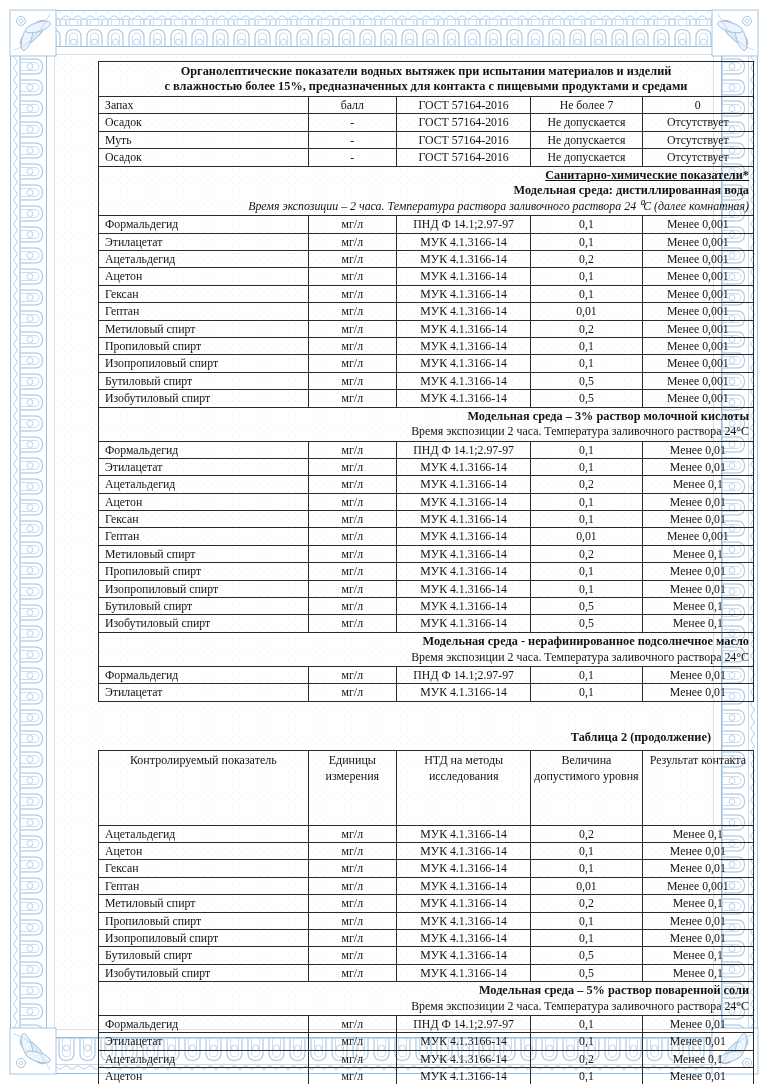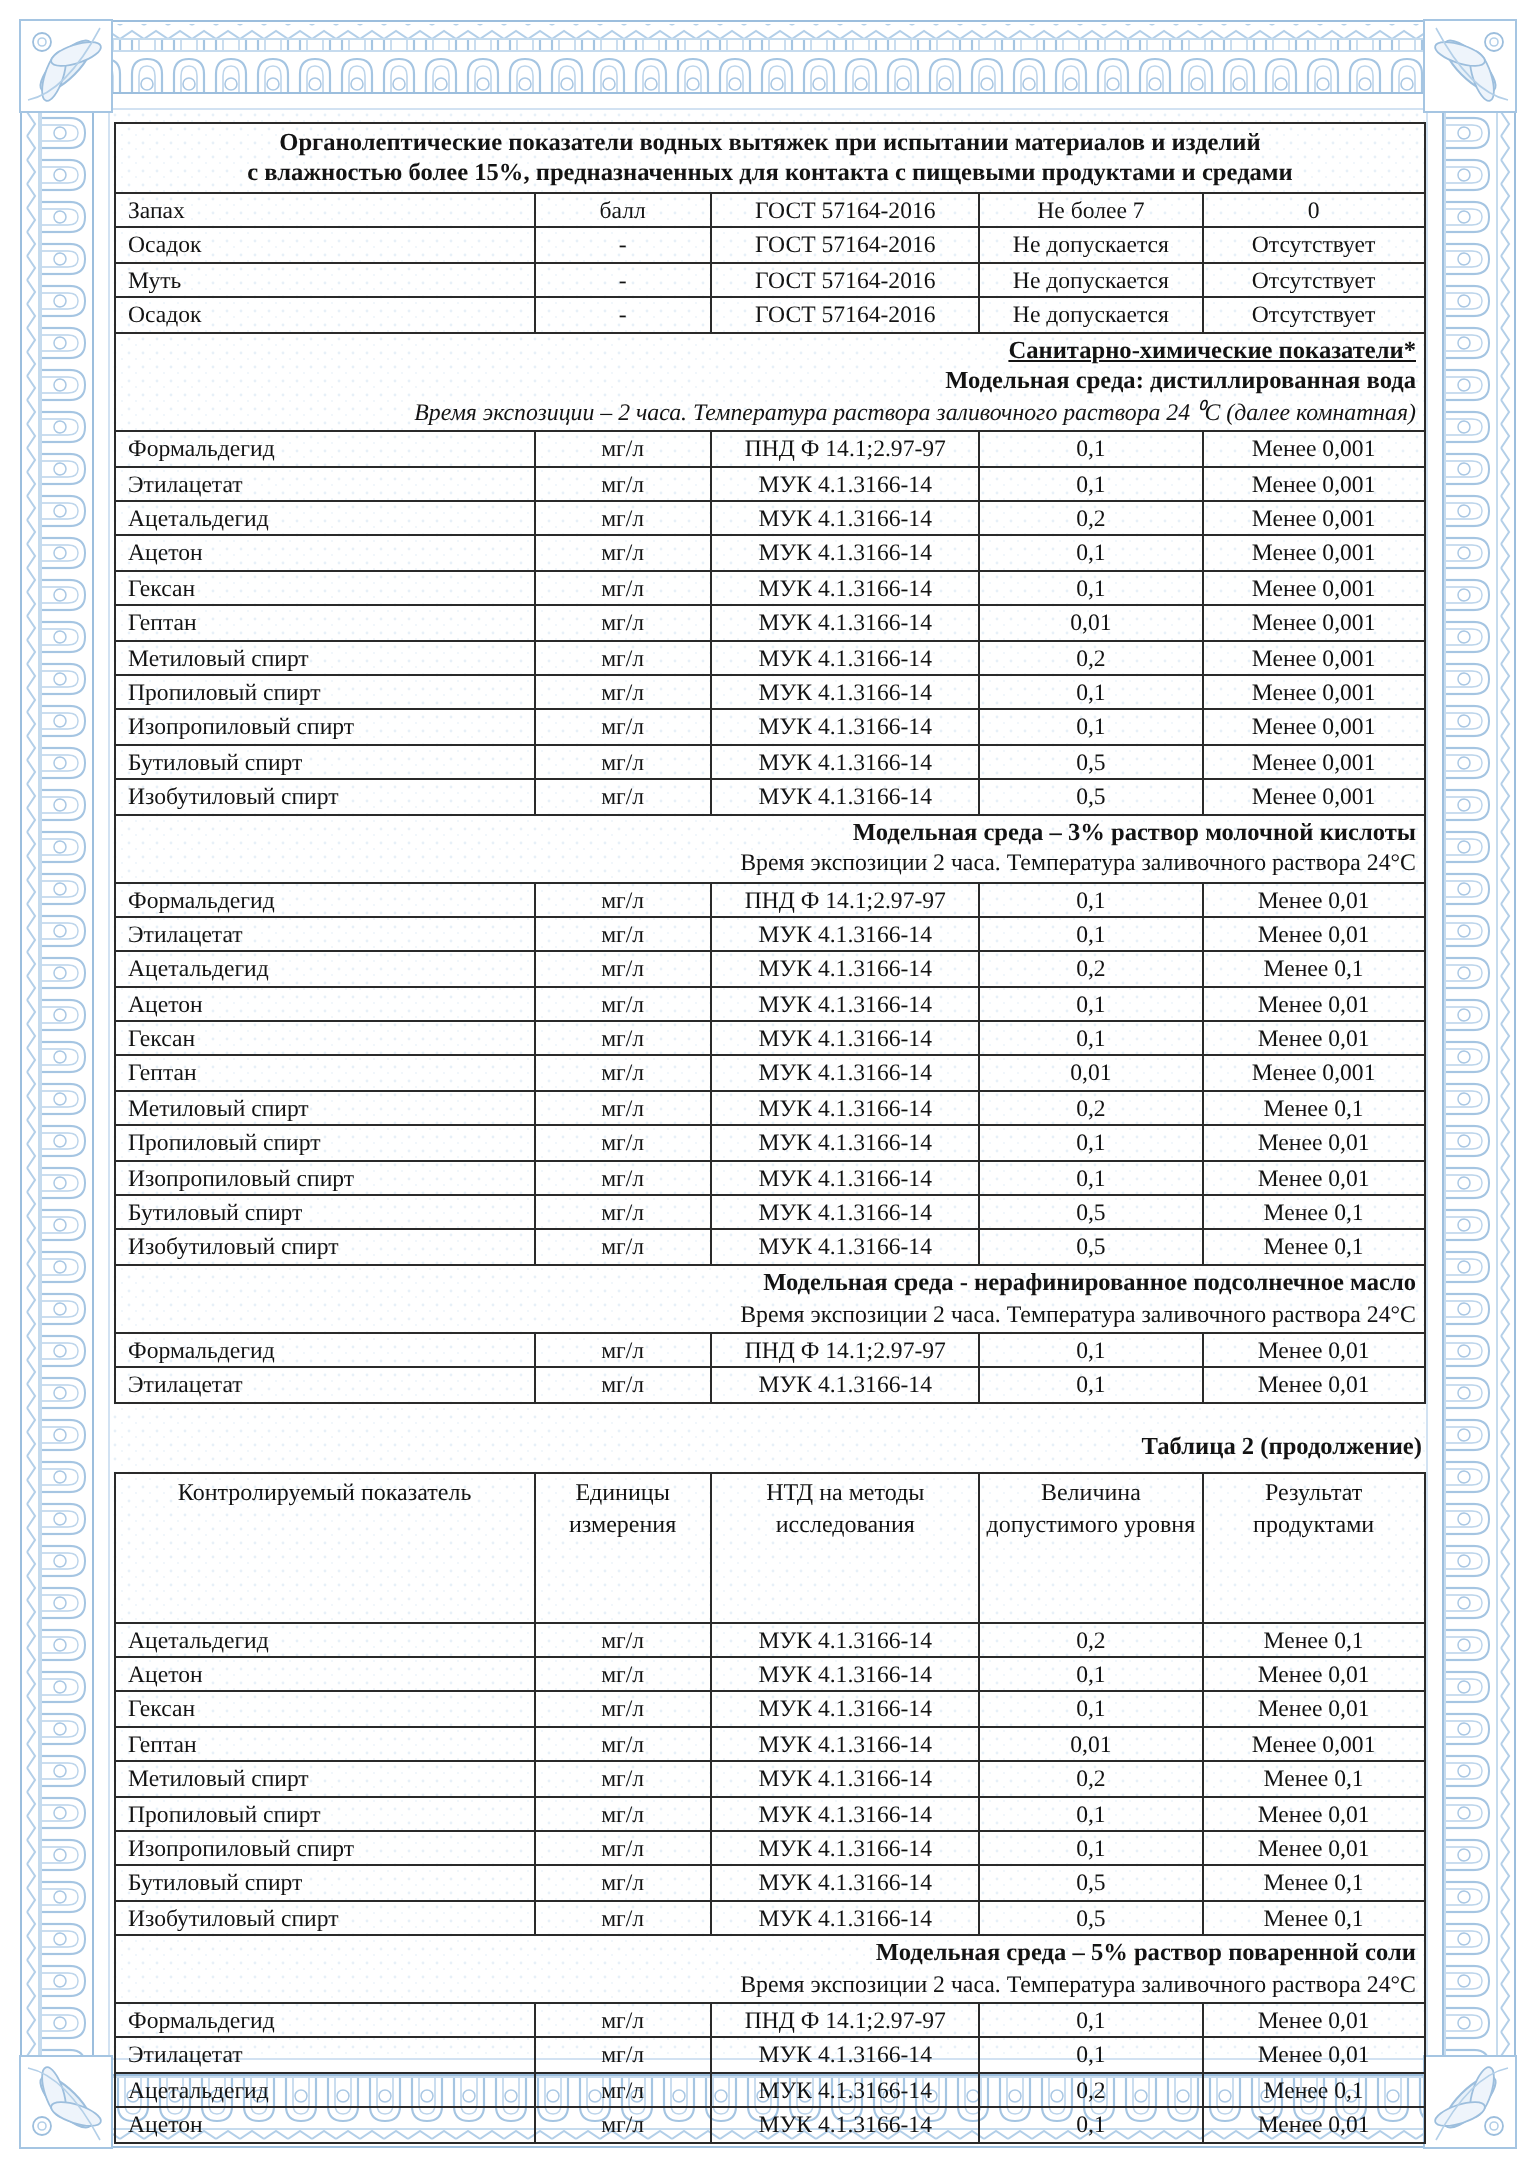--- a/index.html
+++ b/index.html
@@ -2,39 +2,39 @@
 <html><head>
 <meta charset="utf-8">
 <style>
   html,body{margin:0;padding:0;}
   body{
     width:768px;height:1084px;position:relative;background:#ffffff;
     font-family:"Liberation Serif", serif;color:#131313;overflow:hidden;
   }
   .border-svg{position:absolute;left:0;top:0;pointer-events:none;}
   .content{position:absolute;left:57px;top:61px;width:656px;}
-  table{border-collapse:collapse;width:100%;table-layout:fixed;}
+  table{border-collapse:collapse;width:100%;table-layout:fixed;margin-left:41px;}
   table{border:1.5px solid #2a2a2a;}
   td,th{border:1px solid #2a2a2a;font-size:11.8px;line-height:1.22;padding:1px 3px;vertical-align:middle;background:transparent;}
   td.c0{text-align:left;padding-left:6px;}
   td.c1,td.c2,td.c3,td.c4{text-align:center;}
   td.title-cell{text-align:center;font-weight:bold;font-size:12.3px;padding:2px 4px;}
   td.section-cell{text-align:right;padding:1px 4px;}
   td.section-cell div{line-height:1.28;}
   .bold{font-weight:bold;font-size:12.3px;}
   .italic{font-style:italic;}
   .underline{text-decoration:underline;}
   .plain{font-size:11.9px;}
   #table2 thead th{
     font-weight:normal;font-size:12px;text-align:center;height:72px;
     vertical-align:top;line-height:1.35;
   }
   .caption{
     text-align:right;font-weight:bold;font-size:12.3px;
-    margin:14px 2px 5px 0;
+    margin:28px 2px 5px 0;
   }
 </style>
 </head>
 <body>
 
 <svg class="border-svg" width="768" height="1084" viewBox="0 0 768 1084">
   <defs>
     <pattern id="arch" width="21" height="26" patternUnits="userSpaceOnUse">
       <path d="M3,25 L3,11 Q3,3.5 10.5,3.5 Q18,3.5 18,11 L18,25" fill="none" stroke="#a5c5e2" stroke-width="1.1"></path>
       <path d="M6.5,25 L6.5,12 Q6.5,7 10.5,7 Q14.5,7 14.5,12 L14.5,25" fill="none" stroke="#bdd5eb" stroke-width="0.8"></path>
@@ -336,21 +336,21 @@
         <col style="width:20.5%">
       <col style="width:17%">
         <col style="width:17%">
     </colgroup>
     <thead>
       <tr>
         <th>Контролируемый показатель</th>
         <th>Единицы измерения</th>
         <th>НТД на методы исследования</th>
         <th>Величина допустимого уровня</th>
-        <th>Результат продуктами</th>
+        <th>Результат контакта</th>
       </tr>
     </thead>
   <tbody>
         <tr>
           <td class="c0">Ацетальдегид</td>
           <td class="c1">мг/л</td>
           <td class="c2">МУК 4.1.3166-14</td>
           <td class="c3">0,2</td>
           <td class="c4">Менее 0,1</td>
         </tr>

